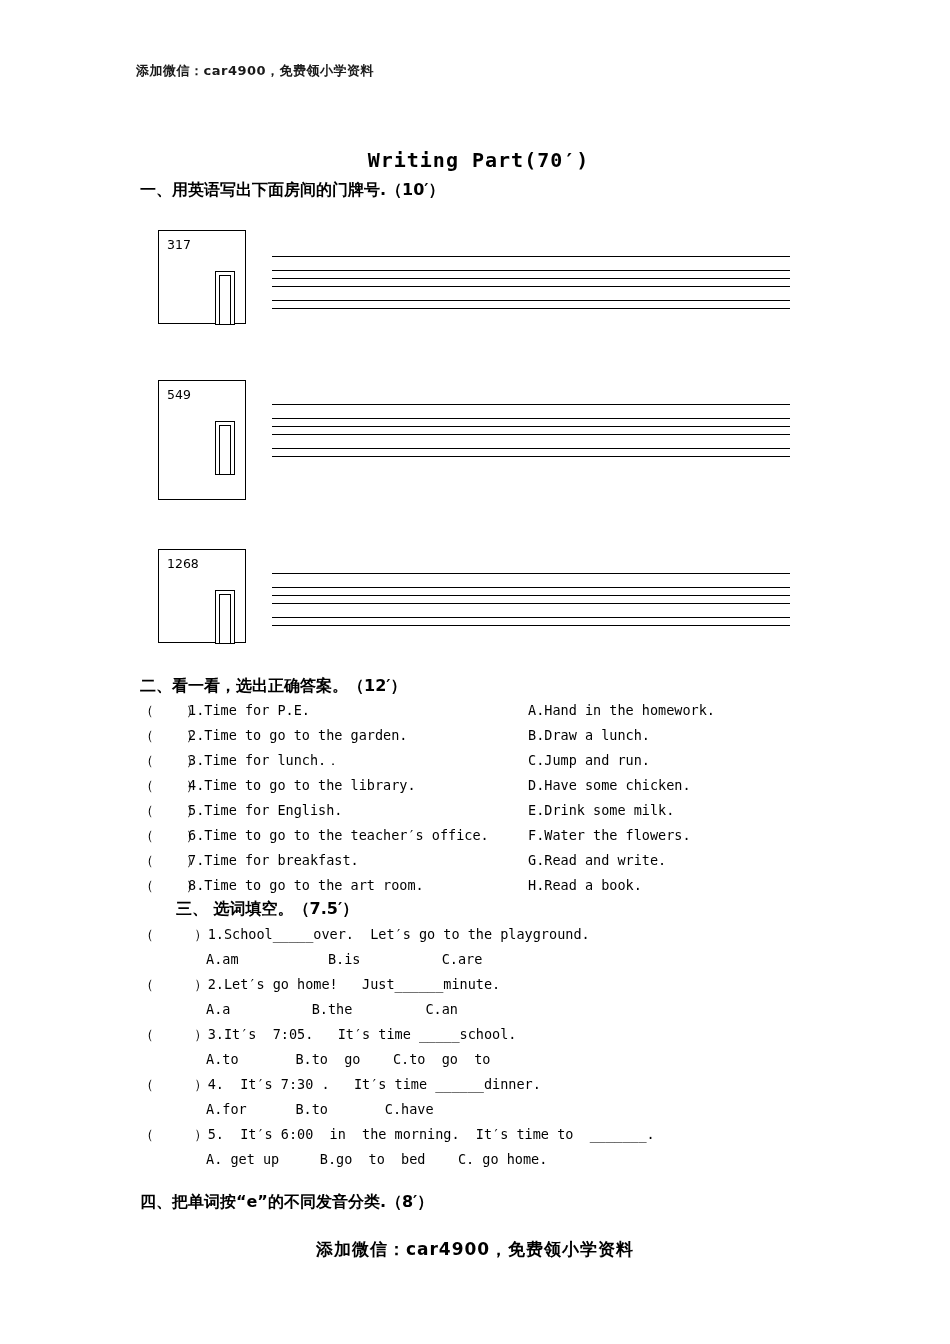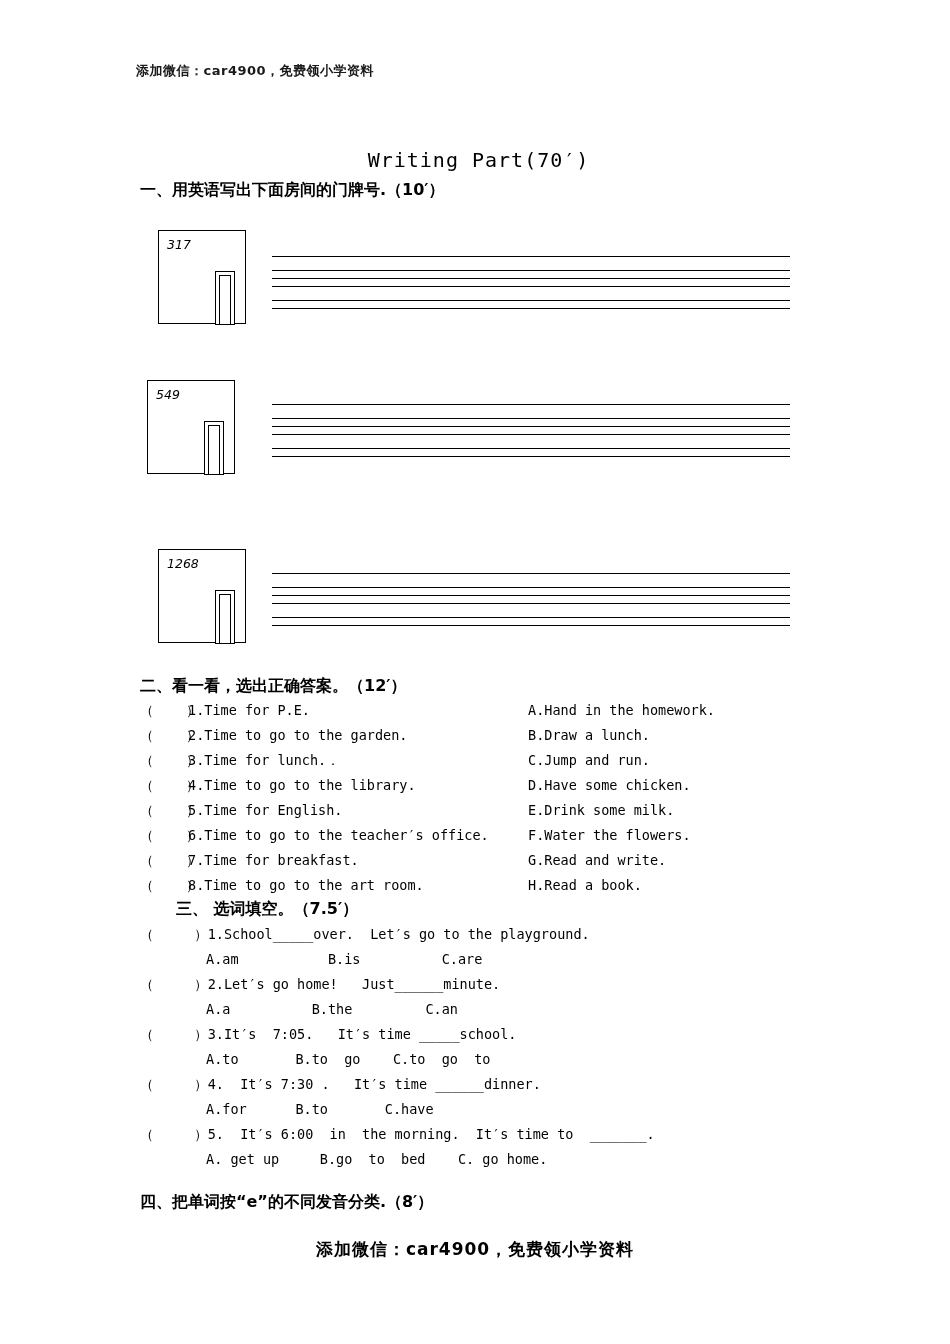--- a/index.html
+++ b/index.html
@@ -44,21 +44,21 @@
     letter-spacing: 1px;
   }
   .title {
     position: absolute;
     left: 0;
     right: 0;
     top: 148px;
     text-align: center;
     font-family: "DejaVu Sans Mono", monospace;
     font-size: 20px;
-    font-weight: normal;
+    font-weight: bold;
     letter-spacing: 1px;
     padding-left: 7px;
   }
   .sec-head {
     position: absolute;
     font-family: "DejaVu Sans", sans-serif;
     font-size: 16px;
     font-weight: bold;
     white-space: nowrap;
   }
@@ -66,21 +66,20 @@
   .q2-head { left: 140px; top: 676px; }
   .q3-head { left: 140px; top: 899px; margin-left: 36px; }
   .q4-head { left: 140px; top: 1192px; }
 
   
   .door-box {
     position: absolute;
     width: 88px;
     border: 1.3px solid #000;
     box-sizing: border-box;
-    font-style: italic;
   }
   .door-num {
     position: absolute;
     left: 8px;
     top: 6px;
     font-family: "DejaVu Sans", sans-serif;
     font-size: 12.5px;
   }
   .door-shape {
     position: absolute;
@@ -161,21 +160,21 @@
     <div class="gap-small"></div>
     <div class="ln"></div>
     <div class="gap-small"></div>
     <div class="ln"></div>
     <div class="gap-big"></div>
     <div class="ln"></div>
     <div class="gap-small"></div>
     <div class="ln"></div>
   </div>
 
-  <div class="door-box" style="left:147px; top:380px; height:94px;">
+  <div class="door-box" style="left:158px; top:380px; height:120px;">
     <span class="door-num">549</span>
     <span class="door-shape" style="left:56px; top:40px; width:20px; height:54px;"></span>
   </div>
   <div class="lines" style="left:272px; top:404px;">
     <div class="ln"></div>
     <div class="gap-big"></div>
     <div class="ln"></div>
     <div class="gap-small"></div>
     <div class="ln"></div>
     <div class="gap-small"></div>

